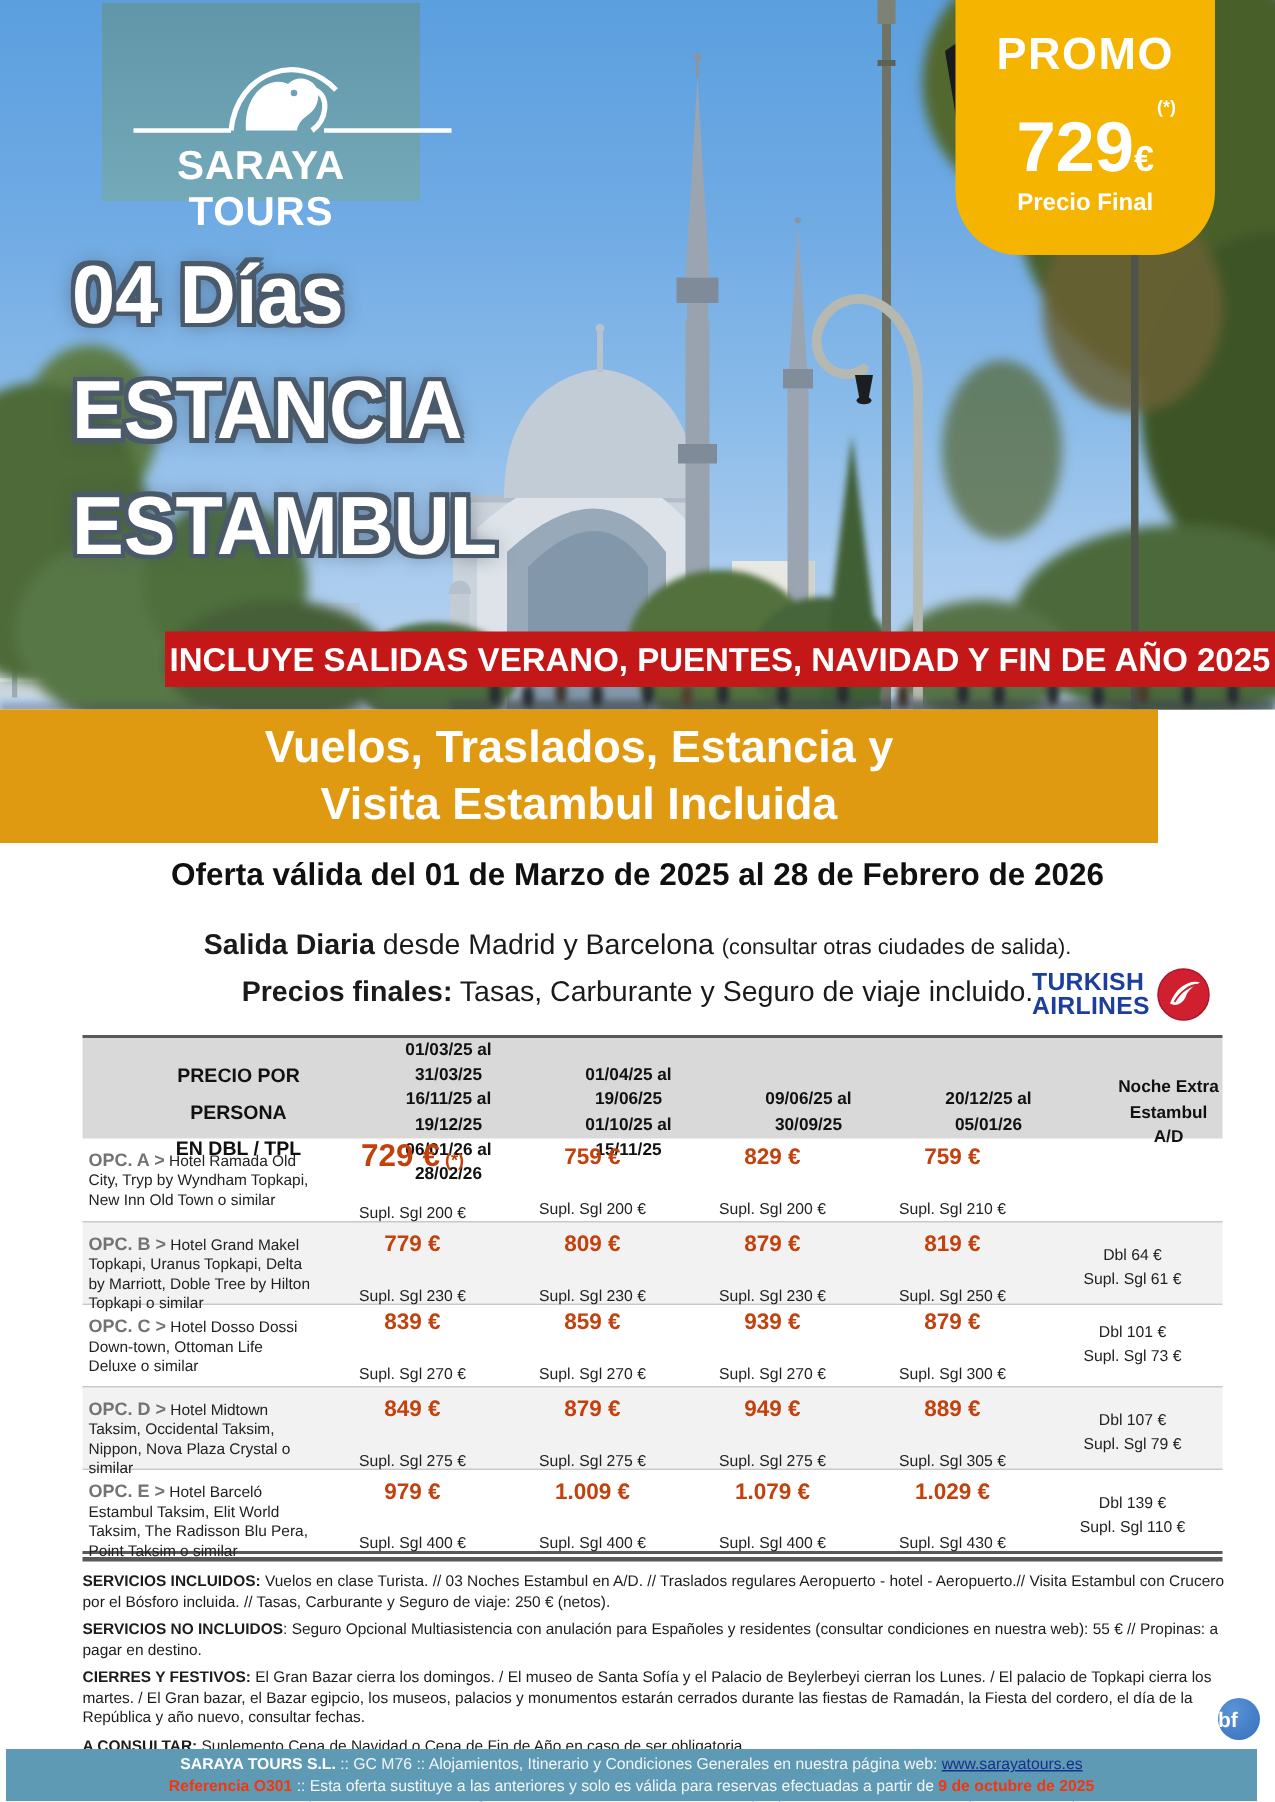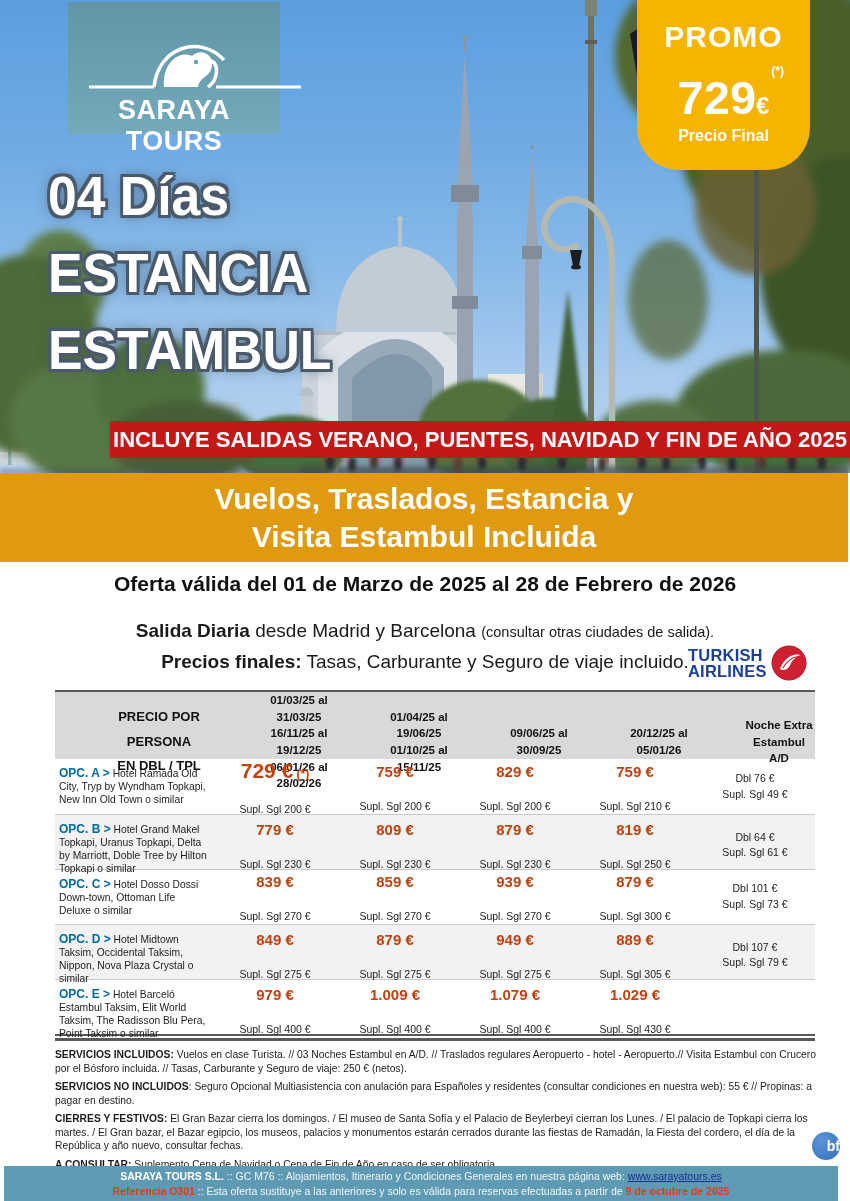--- a/index.html
+++ b/index.html
@@ -32,21 +32,21 @@
   .hero-title div { font-size:55px; font-weight:bold; color:#fff; line-height:77px; white-space:nowrap;
     transform:scaleX(.94); transform-origin:left;
     text-shadow:-3px -3px 0 #4a5a6b,3px -3px 0 #4a5a6b,-3px 3px 0 #4a5a6b,3px 3px 0 #4a5a6b,
                 -3px 0 0 #4a5a6b,3px 0 0 #4a5a6b,0 -3px 0 #4a5a6b,0 3px 0 #4a5a6b,0 0 14px rgba(66,82,100,.85); }
 
   
   .ribbon { position:absolute; left:110px; right:0; top:421px; height:37px; background:#c31718;
             color:#fff; font-size:22px; font-weight:bold; text-align:center; line-height:37px; white-space:nowrap; }
 
   
-  .orange-banner { position:absolute; left:0; top:473px; width:848px; height:89px; background:#e09a12;
+  .orange-banner { position:absolute; left:0; top:473px; width:772px; height:89px; background:#e09a12;
                    color:#fff; text-align:center; padding-top:7px; }
   .orange-banner div { font-size:30px; font-weight:bold; line-height:38px; }
 
   .validity { position:absolute; left:0; top:572px; width:850px; text-align:center;
               font-size:21px; font-weight:bold; color:#101010; }
 
   .departure { position:absolute; left:0; top:620px; width:850px; text-align:center; font-size:19px; color:#1a1a1a; }
   .departure .b { font-weight:bold; }
   .departure .sm { font-size:14.5px; }
   .finalprices { position:absolute; left:0; top:651px; width:850px; text-align:center; font-size:19px; color:#1a1a1a; }
@@ -61,21 +61,21 @@
   .ptable { position:absolute; left:55px; top:690px; width:760px; border-top:2px solid #58595b; border-bottom:2px solid #58595b; }
   .grid { display:grid; grid-template-columns:160px 120px 120px 120px 120px 120px; }
   .thead { height:67px; background:#d9d9d9; }
   .thead .hcell { display:flex; align-items:center; justify-content:center; text-align:center;
                   white-space:pre-line; font-weight:bold; font-size:11.5px; line-height:1.45; color:#111;padding-left:48px; }
   .thead .hcell.first { font-size:13px; line-height:1.9; }
   .trow { height:55px; border-top:1px solid #c9c9c9; }
   .trow.alt { background:#f2f2f2; }
   .cell { display:flex; flex-direction:column; align-items:center; justify-content:center; text-align:center; }
   .cell.hotel { align-items:flex-start; text-align:left; padding:0 6px 0 4px; font-size:10.3px; line-height:1.25; color:#222; display:block; padding-top:7px; }
-  .opc { font-weight:bold; font-size:12px; color:#0369a1; }
+  .opc { font-weight:bold; font-size:12px; color:#737373; }
   .pmain { font-size:15px; font-weight:bold; color:#c2410c; }
   .pmain .note { font-size:10px; font-weight:bold; }
   .featured .pmain { font-size:21px; }
   .featured .pmain .note { font-size:12px; }
   .psuppl { font-size:10.5px; color:#222; margin-top:20px; }
   .pextra { font-size:10.5px; color:#222; line-height:1.5; }
   .double-rule { position:absolute; left:55px; top:1038px; width:760px; height:3px; background:#58595b; }
 
   
   .notes { position:absolute; left:55px; top:1048px; width:762px; font-size:10.3px; line-height:1.32; color:#1c1c1c; }
@@ -84,21 +84,21 @@
 
   
   .footer { position:absolute; left:4px; right:12px; top:1166px; height:35px; background:#5f9ab5;
             text-align:center; font-size:10.5px; line-height:14.5px; color:#f2f6f8; padding-top:3px; }
   .footer .b { font-weight:bold; color:#fff; }
   .footer a { color:#17308c; text-decoration:underline; }
   .footer .red { color:#f5350e; font-weight:bold; }
 
   .bf-badge { position:absolute; left:812px; top:1132px; width:28px; height:28px; border-radius:50%;
               background:radial-gradient(circle at 35% 30%, #5a93d6, #3670bd); color:#fff; font-weight:bold;
-              font-size:14px; text-align:right; line-height:28px; }
+              font-size:14px; text-align:left; line-height:28px; }
 </style>
 </head>
 <body>
 
 <div class="page">
 
   <div class="hero">
     <svg width="850" height="473" viewBox="0 0 850 473">
       <defs>
         <filter id="b4">
@@ -306,24 +306,20 @@
           <div class="psuppl">Supl. Sgl 200 €</div>
         </div>
       <div class="cell">
           <div class="pmain">829 €</div>
           <div class="psuppl">Supl. Sgl 200 €</div>
         </div>
       <div class="cell">
           <div class="pmain">759 €</div>
           <div class="psuppl">Supl. Sgl 210 €</div>
         </div>
-      <div class="cell pextra">
-          <div>Dbl 76 €</div>
-          <div>Supl. Sgl 49 €</div>
-        </div>
     </div>
 
     <div class="grid trow alt">
       <div class="cell hotel"><span class="opc">OPC. B &gt;</span> <span>Hotel Grand Makel Topkapi, Uranus Topkapi, Delta by Marriott, Doble Tree by Hilton Topkapi o similar</span></div>
       <div class="cell">
           <div class="pmain">779 €</div>
           <div class="psuppl">Supl. Sgl 230 €</div>
         </div>
       <div class="cell">
           <div class="pmain">809 €</div>
@@ -401,20 +397,24 @@
           <div class="pmain">1.009 €</div>
           <div class="psuppl">Supl. Sgl 400 €</div>
         </div>
       <div class="cell">
           <div class="pmain">1.079 €</div>
           <div class="psuppl">Supl. Sgl 400 €</div>
         </div>
       <div class="cell">
           <div class="pmain">1.029 €</div>
           <div class="psuppl">Supl. Sgl 430 €</div>
+        </div>
+      <div class="cell pextra">
+          <div>Dbl 139 €</div>
+          <div>Supl. Sgl 110 €</div>
         </div>
     </div>
   </div>
   <div class="double-rule"></div>
 
   <div class="notes">
     <p><b>SERVICIOS INCLUIDOS:</b><span> Vuelos en clase Turista. // 03 Noches Estambul en A/D. // Traslados regulares Aeropuerto - hotel - Aeropuerto.// Visita Estambul con Crucero por el Bósforo incluida. // Tasas, Carburante y Seguro de viaje: 250 € (netos).</span></p>
     <p><b>SERVICIOS NO INCLUIDOS</b><span>: Seguro Opcional Multiasistencia con anulación para Españoles y residentes (consultar condiciones en nuestra web): 55 € // Propinas: a pagar en destino.</span></p>
     <p><b>CIERRES Y FESTIVOS:</b><span> El Gran Bazar cierra los domingos. / El museo de Santa Sofía y el Palacio de Beylerbeyi cierran los Lunes. / El palacio de Topkapi cierra los martes. / El Gran bazar, el Bazar egipcio, los museos, palacios y monumentos estarán cerrados durante las fiestas de Ramadán, la Fiesta del cordero, el día de la República y año nuevo, consultar fechas.</span></p>
     <p><b>A CONSULTAR:</b><span> Suplemento Cena de Navidad o Cena de Fin de Año en caso de ser obligatoria.</span></p>

